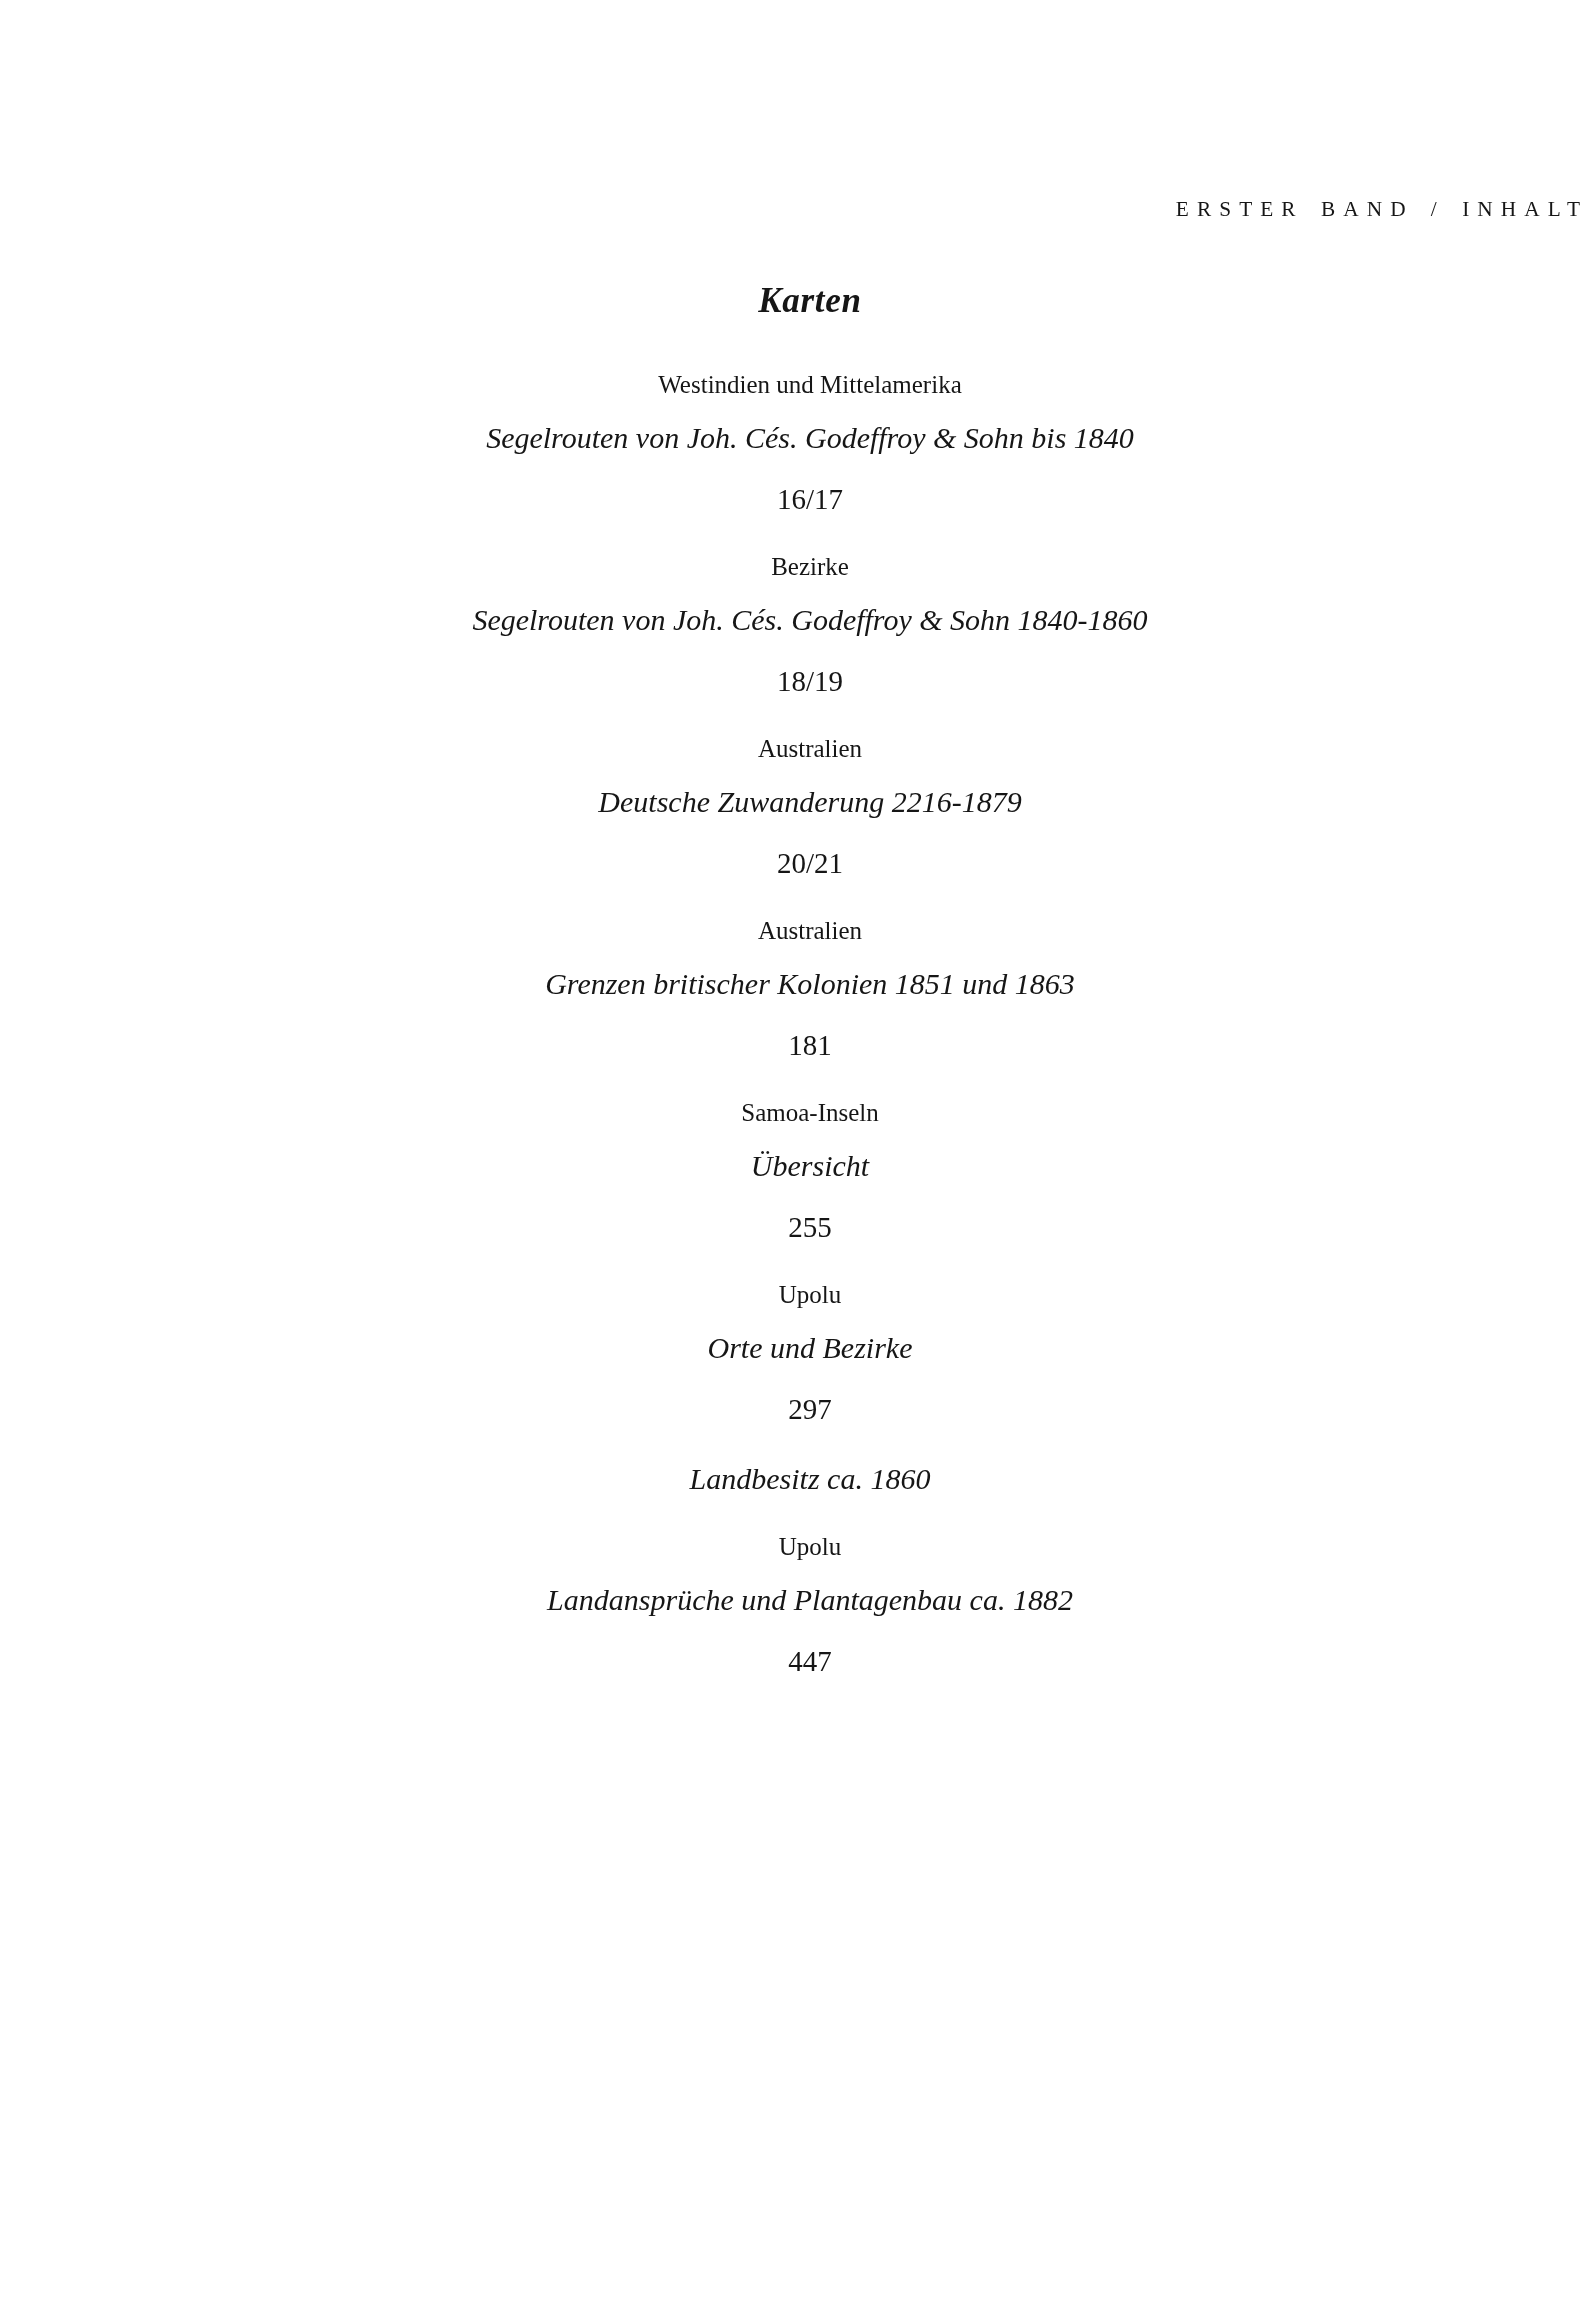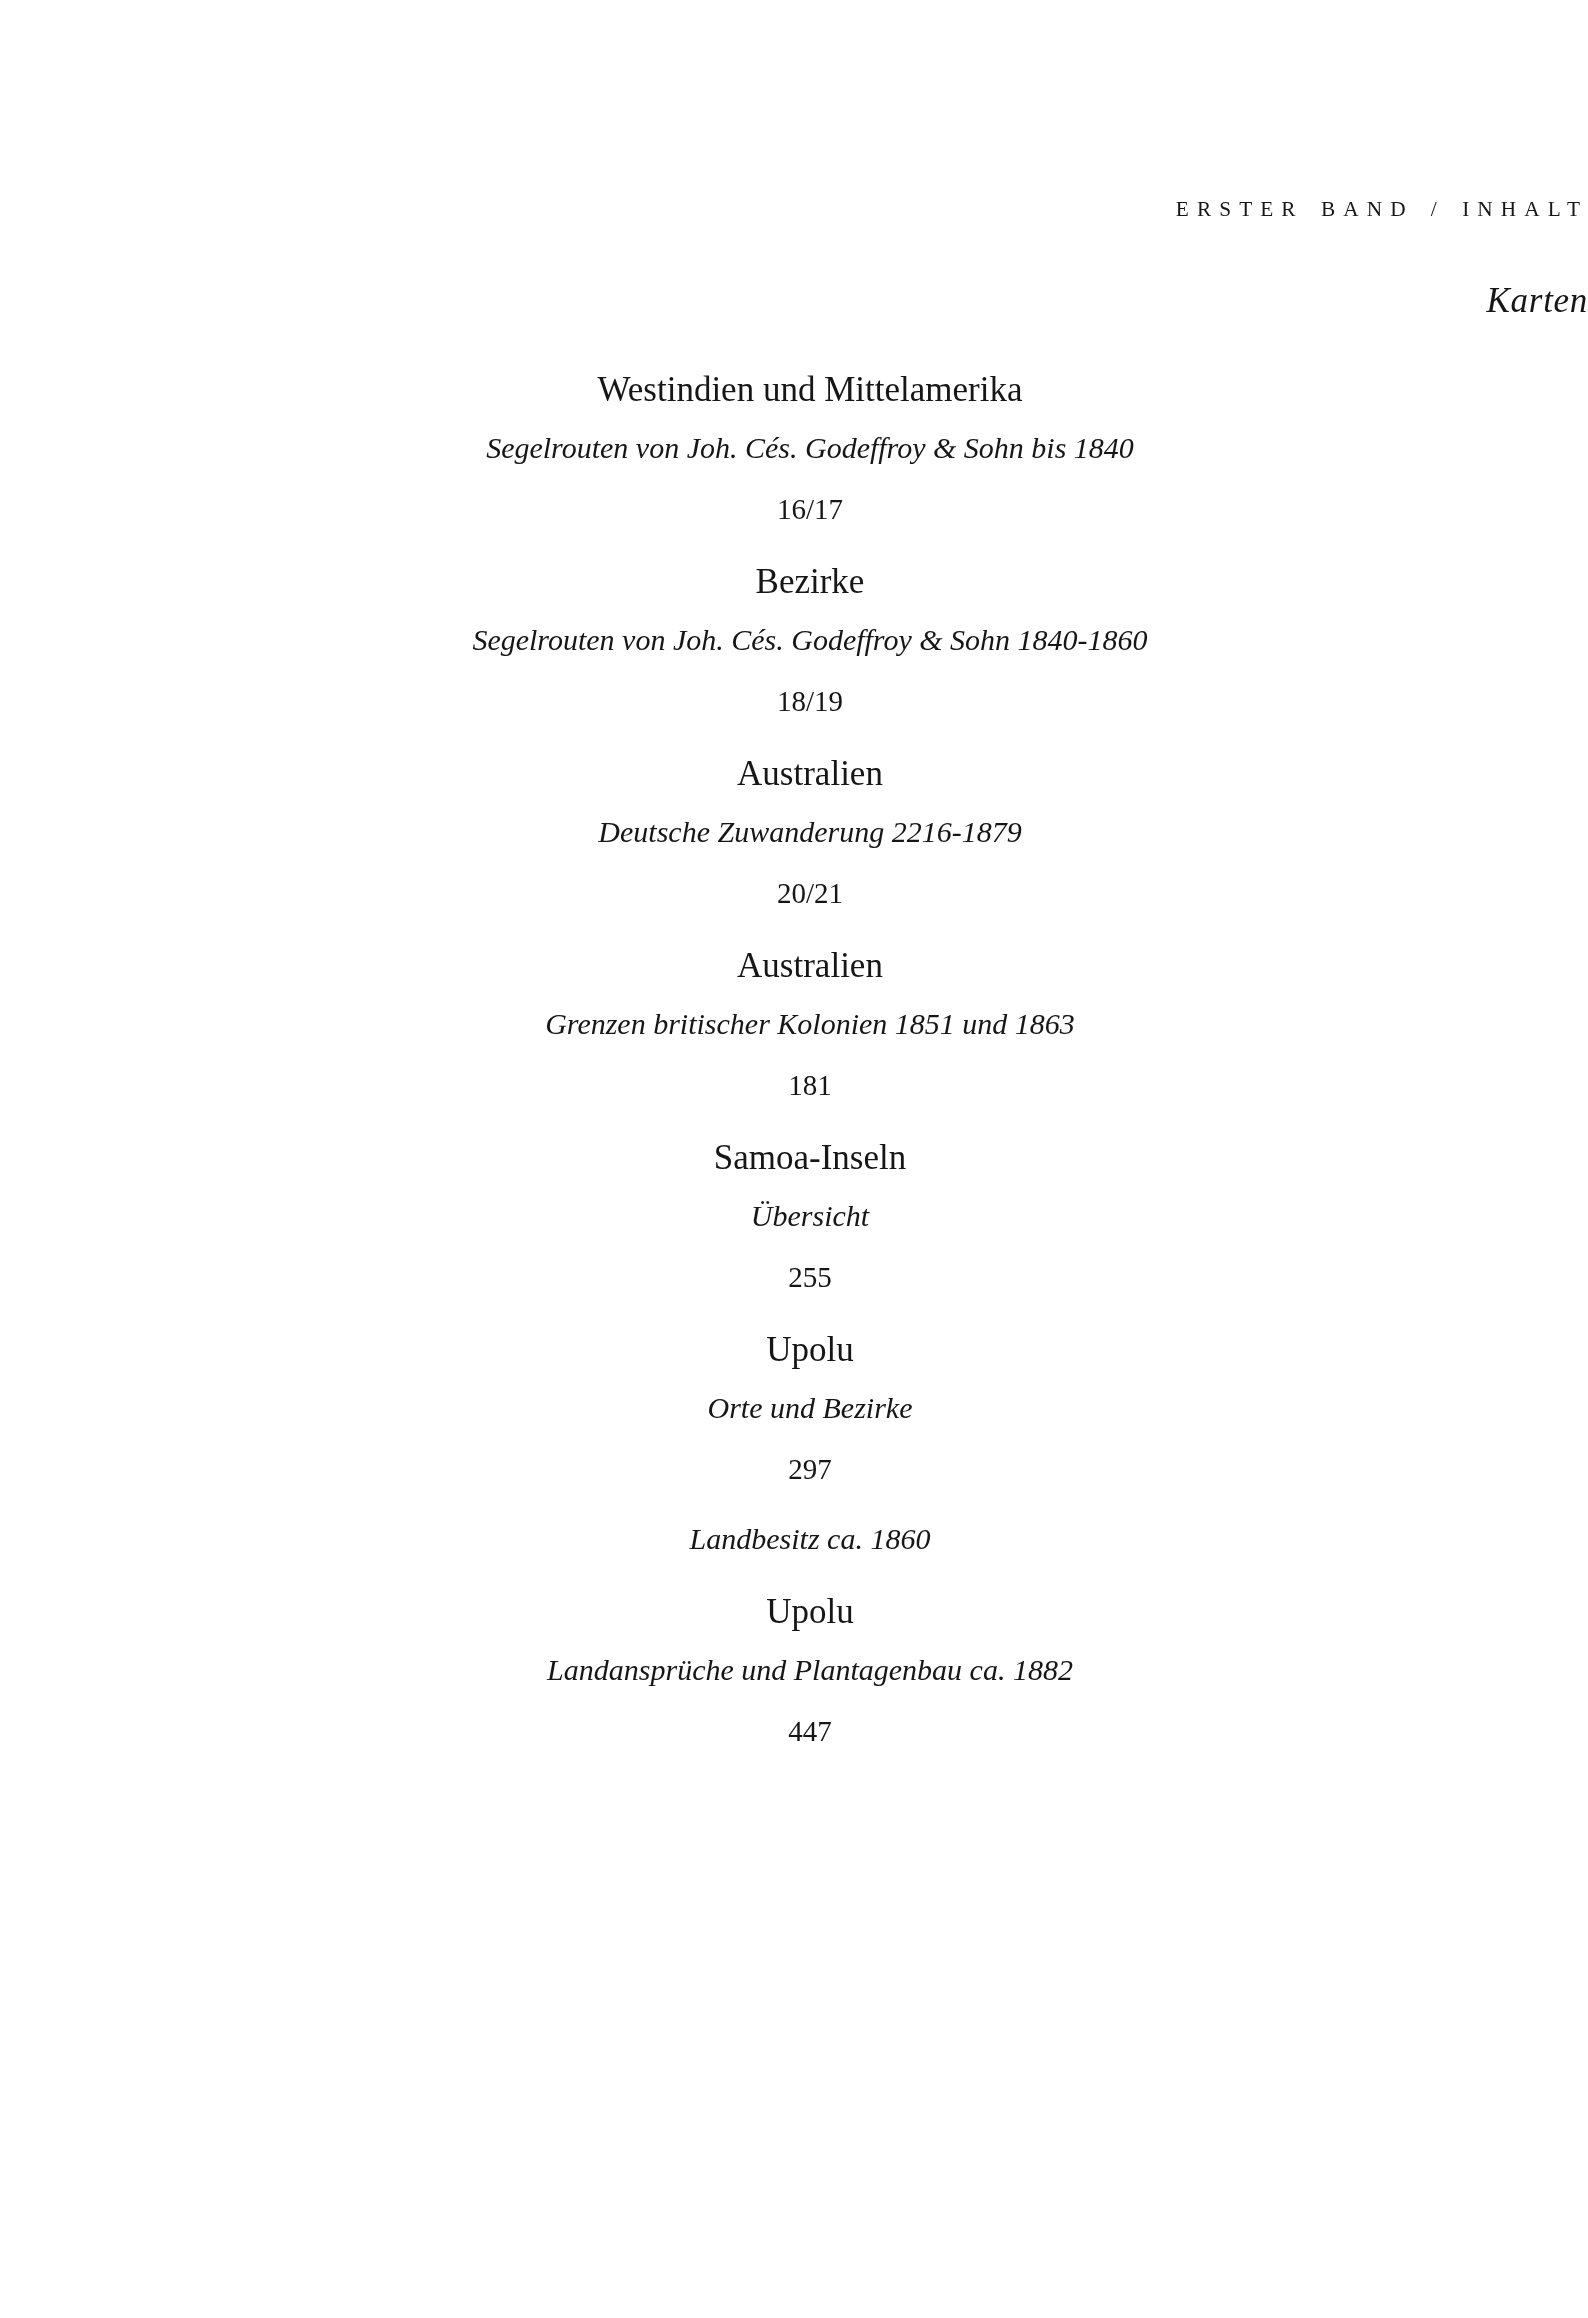--- a/index.html
+++ b/index.html
@@ -32,32 +32,31 @@
     word-spacing: 0.18em;
     font-variant: normal;
     text-transform: uppercase;
     text-align: right;
   }
   .section-title {
     margin: 63px 0 0 0;
     font-size: 35px;
     line-height: 1;
     font-style: italic;
-    font-weight: 400;
+    font-weight: 700;
     letter-spacing: 0.02em;
-    text-align: right;
   }
   .toc {
     margin-top: 54px;
   }
   .entry {
     margin: 0 0 40px 0;
   }
   .entry-title {
-    font-size: 35px;
+    font-size: 25px;
     line-height: 1;
     font-weight: 400;
   }
   .entry-subtitle {
     margin-top: 26px;
     font-size: 30px;
     line-height: 1;
     font-style: italic;
   }
   .entry-pages {

